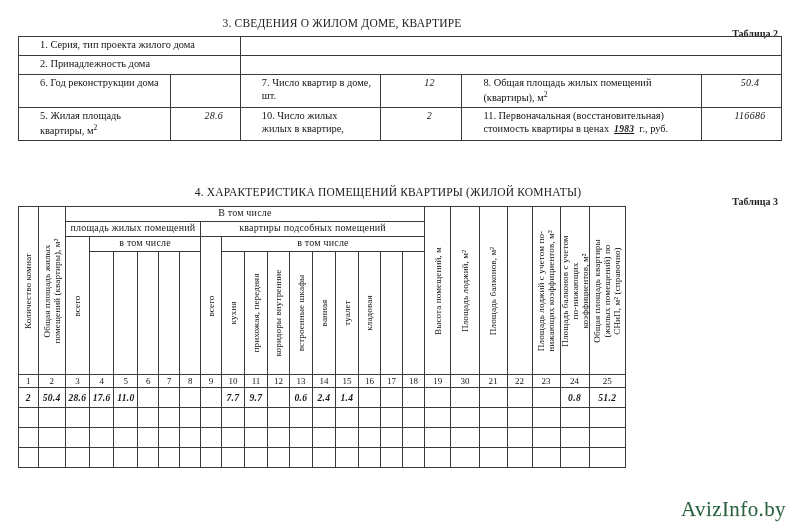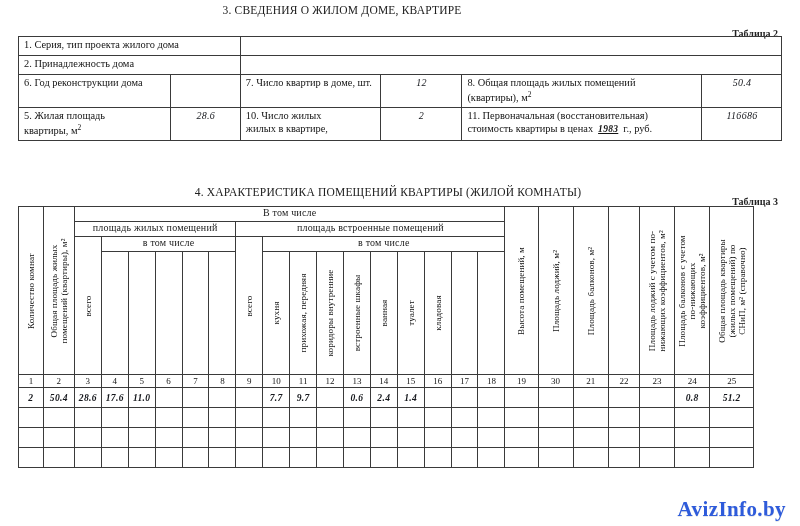--- a/index.html
+++ b/index.html
@@ -9,21 +9,21 @@
     color:#1a1a1a;
     background:#fdfdfd;
   }
   .page{position:absolute;inset:0;background:#ffffff;}
 
   
   .title{
     text-align:center;font-size:11.5px;letter-spacing:.2px;
     font-weight:400;color:#202020;
   }
-  #title-1{position:absolute;left:0;top:4px;width:684px;}
+  #title-1{position:absolute;left:0;top:17px;width:684px;}
   #title-2{position:absolute;left:0;top:186px;width:776px;}
 
   .tablabel{
     position:absolute;font-size:10px;color:#222;font-weight:700;
   }
   #tab2-label{right:22px;top:28px;}
   #tab3-label{right:22px;top:196px;}
 
   
   table{border-collapse:collapse;}
@@ -31,37 +31,37 @@
     border:1px solid #3a3a3a;
     padding:0;vertical-align:top;
     font-weight:400;
   }
 
   
   #table2{
     position:absolute;left:18px;top:36px;width:764px;
     font-size:10.4px;line-height:1.22;
   }
-  #table2 td{padding:2px 4px 2px 5px;height:14px;}
+  #table2 td{padding:2px 4px 2px 21px;height:14px;}
   .t2label{color:#141414;}
   .t2val{
     font-family:"Liberation Serif",serif;
     font-style:italic;font-weight:700;font-size:10px;
     color:#15171c;text-align:center;vertical-align:bottom;
     padding-bottom:1px;letter-spacing:.3px;
   }
   .sup{font-size:7.5px;vertical-align:super;}
   .inlineval{
     font-style:italic;font-weight:700;font-size:9.5px;letter-spacing:.3px;
     padding:0 5px;text-decoration:underline;
   }
 
   
   #table3{
-    position:absolute;left:18px;top:206px;width:736px;
+    position:absolute;left:18px;top:206px;width:608px;
     font-size:9.6px;
   }
   #table3 td{padding:0;text-align:center;}
   .grp{
     height:14px;font-size:10px;letter-spacing:.2px;vertical-align:middle;
   }
   .vcell{
     height:122px;position:relative;
   }
   .vtext{
@@ -79,21 +79,21 @@
     height:19px;vertical-align:middle;
     font-style:italic;font-weight:700;font-size:9.6px;
     letter-spacing:.3px;color:#15171c;
   }
   .blankrow td{height:19px;}
 
   
   #watermark{
     position:absolute;right:14px;bottom:4px;
     font-family:"Liberation Serif",serif;
-    font-size:21px;font-weight:700;color:#1d4ed8;
+    font-size:21px;font-weight:400;color:#14532d;
     letter-spacing:.4px;opacity:.92;
     text-shadow:0 1px 0 #e9e9e9;
   }
 </style>
 </head>
 <body>
 
 <div class="page">
 
   <div class="title" id="title-1">3. СВЕДЕНИЯ О ЖИЛОМ ДОМЕ, КВАРТИРЕ</div>
@@ -209,21 +209,21 @@
         <td rowspan="4" class="vcell">
           <div class="vtext wide">Площадь балконов с учетом по-нижающих коэффициентов, м²</div>
         </td>
         <td rowspan="4" class="vcell">
           <div class="vtext wide">Общая площадь квартиры (жилых помещений) по СНиП, м² (справочно)</div>
         </td>
       </tr>
 
       <tr>
         <td class="grp" colspan="6">площадь жилых помещений</td>
-        <td class="grp" colspan="10">площадь встроенные помещений</td>
+        <td class="grp" colspan="10">квартиры подсобных помещений</td>
       </tr>
 
       <tr>
         <td rowspan="2" class="vcell">
           <div class="vtext">всего</div>
         </td>
         <td class="grp" colspan="5">в том числе</td>
         <td rowspan="2" class="vcell">
           <div class="vtext">всего</div>
         </td>

